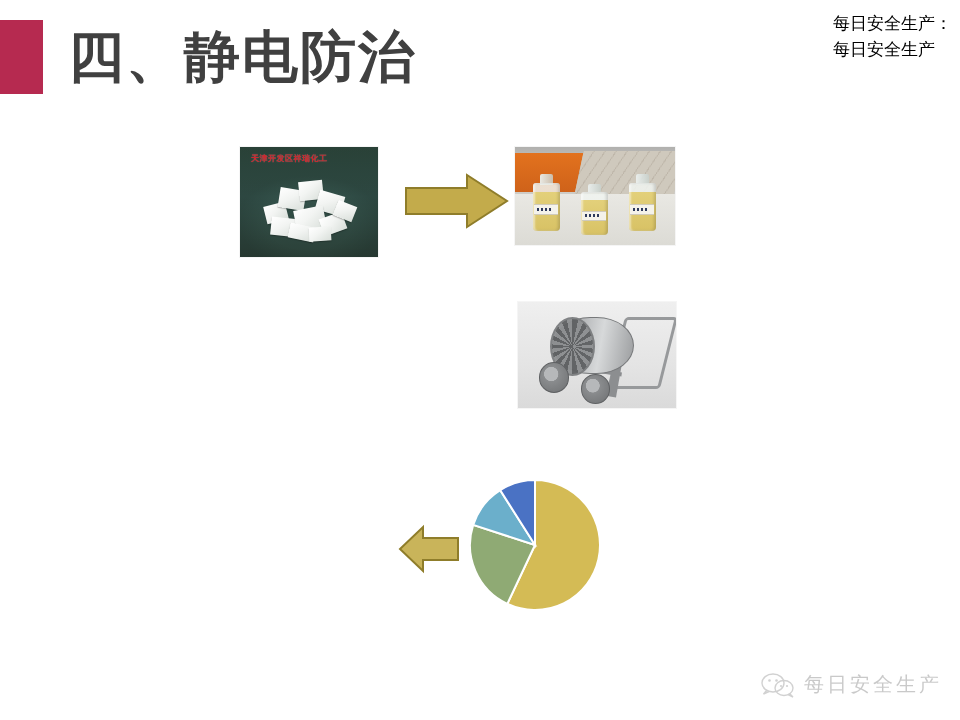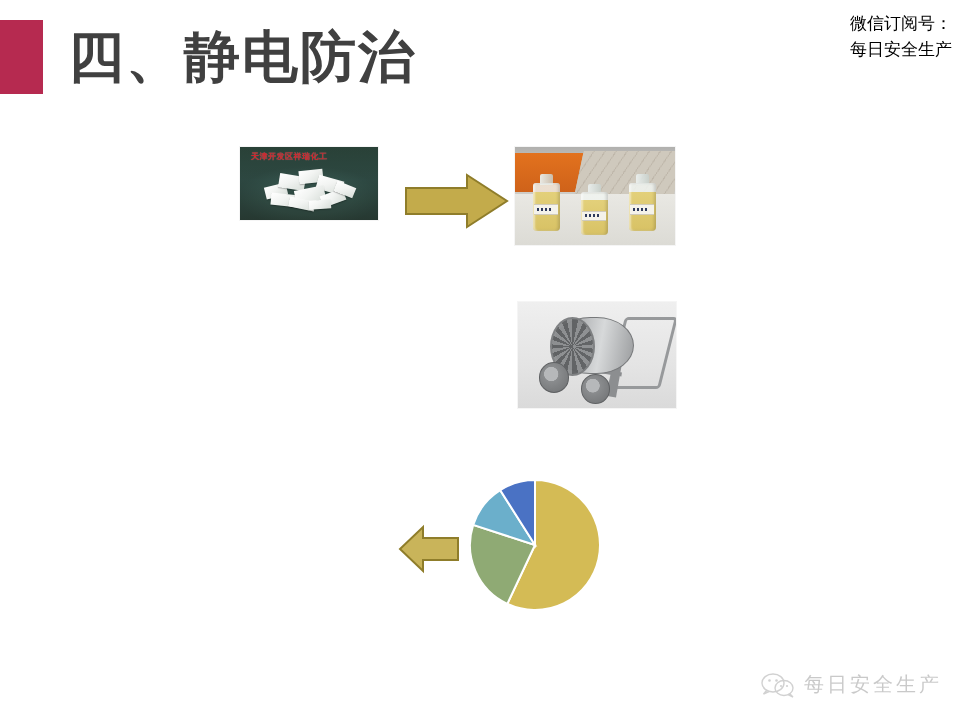--- a/index.html
+++ b/index.html
@@ -57,21 +57,21 @@
     position: absolute;
     overflow: hidden;
     box-shadow: 0 0 0 1px rgba(0,0,0,0.04);
   }
 
   
   .photo-flakes {
     left: 240px;
     top: 147px;
     width: 138px;
-    height: 73px;
+    height: 110px;
     background:
       radial-gradient(ellipse 52% 42% at 50% 68%, rgba(255,255,255,0.0) 60%, rgba(0,0,0,0.12) 100%),
       linear-gradient(180deg, #2f4a3f 0%, #33514a 45%, #2b4038 100%);
   }
   .flake-pile {
     position: absolute;
     left: 14%;
     top: 26%;
     width: 72%;
     height: 62%;
@@ -262,21 +262,21 @@
 </style>
 </head>
 <body>
 
 <div class="slide">
 
   <div class="title-block"></div>
   <div class="slide-title">四、静电防治</div>
 
   <div class="wechat-note">
-    <div>微信订阅号：</div>
+    <div>每日安全生产：</div>
     <div>每日安全生产</div>
   </div>
 
   <div class="photo photo-flakes">
     <div class="flake-pile">
       <div class="flake" style="left:6%;  top:42%; width:22%; height:26%; transform:rotate(-14deg);"></div>
       <div class="flake" style="left:20%; top:20%; width:26%; height:30%; transform:rotate(9deg);"></div>
       <div class="flake" style="left:40%; top:8%;  width:24%; height:28%; transform:rotate(-6deg);"></div>
       <div class="flake" style="left:58%; top:26%; width:26%; height:30%; transform:rotate(16deg);"></div>
       <div class="flake" style="left:12%; top:62%; width:28%; height:26%; transform:rotate(6deg);"></div>

